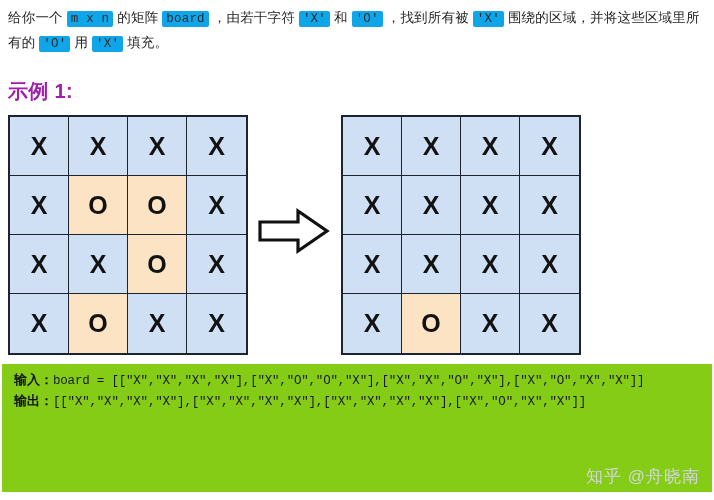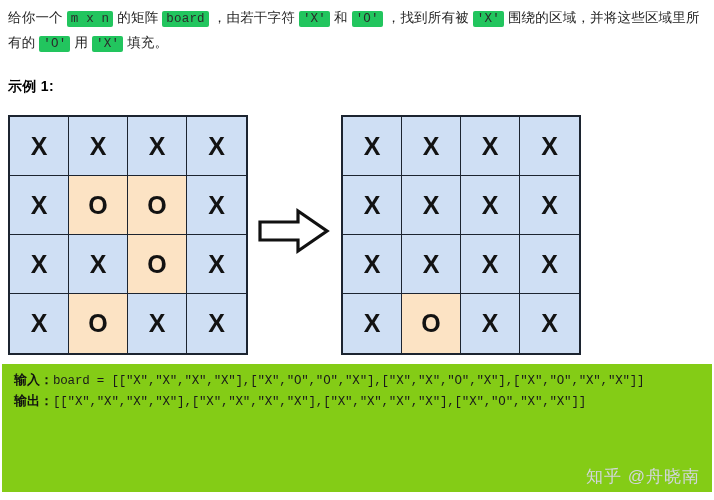--- a/index.html
+++ b/index.html
@@ -22,36 +22,36 @@
     left: 8px;
     top: 6px;
     width: 700px;
     font-size: 13.5px;
     line-height: 23px;
     letter-spacing: 0.2px;
     color: #1f1f1f;
   }
   .code-chip {
     font-family: "Liberation Mono", "DejaVu Sans Mono", monospace;
-    background: #22c55e;
+    background: #0ea5e9;
     color: #2b2b2b;
     font-size: 12.5px;
     padding: 1px 4px;
     border-radius: 2px;
     white-space: nowrap;
   }
 
   
   .example-heading {
     position: absolute;
     left: 8px;
     top: 78px;
-    font-size: 14px;
+    font-size: 20px;
     font-weight: bold;
-    color: #000000;
+    color: #a21caf;
     letter-spacing: 0.3px;
   }
 
   
   .figure {
     position: absolute;
     left: 0;
     top: 112px;
     width: 714px;
     height: 248px;

